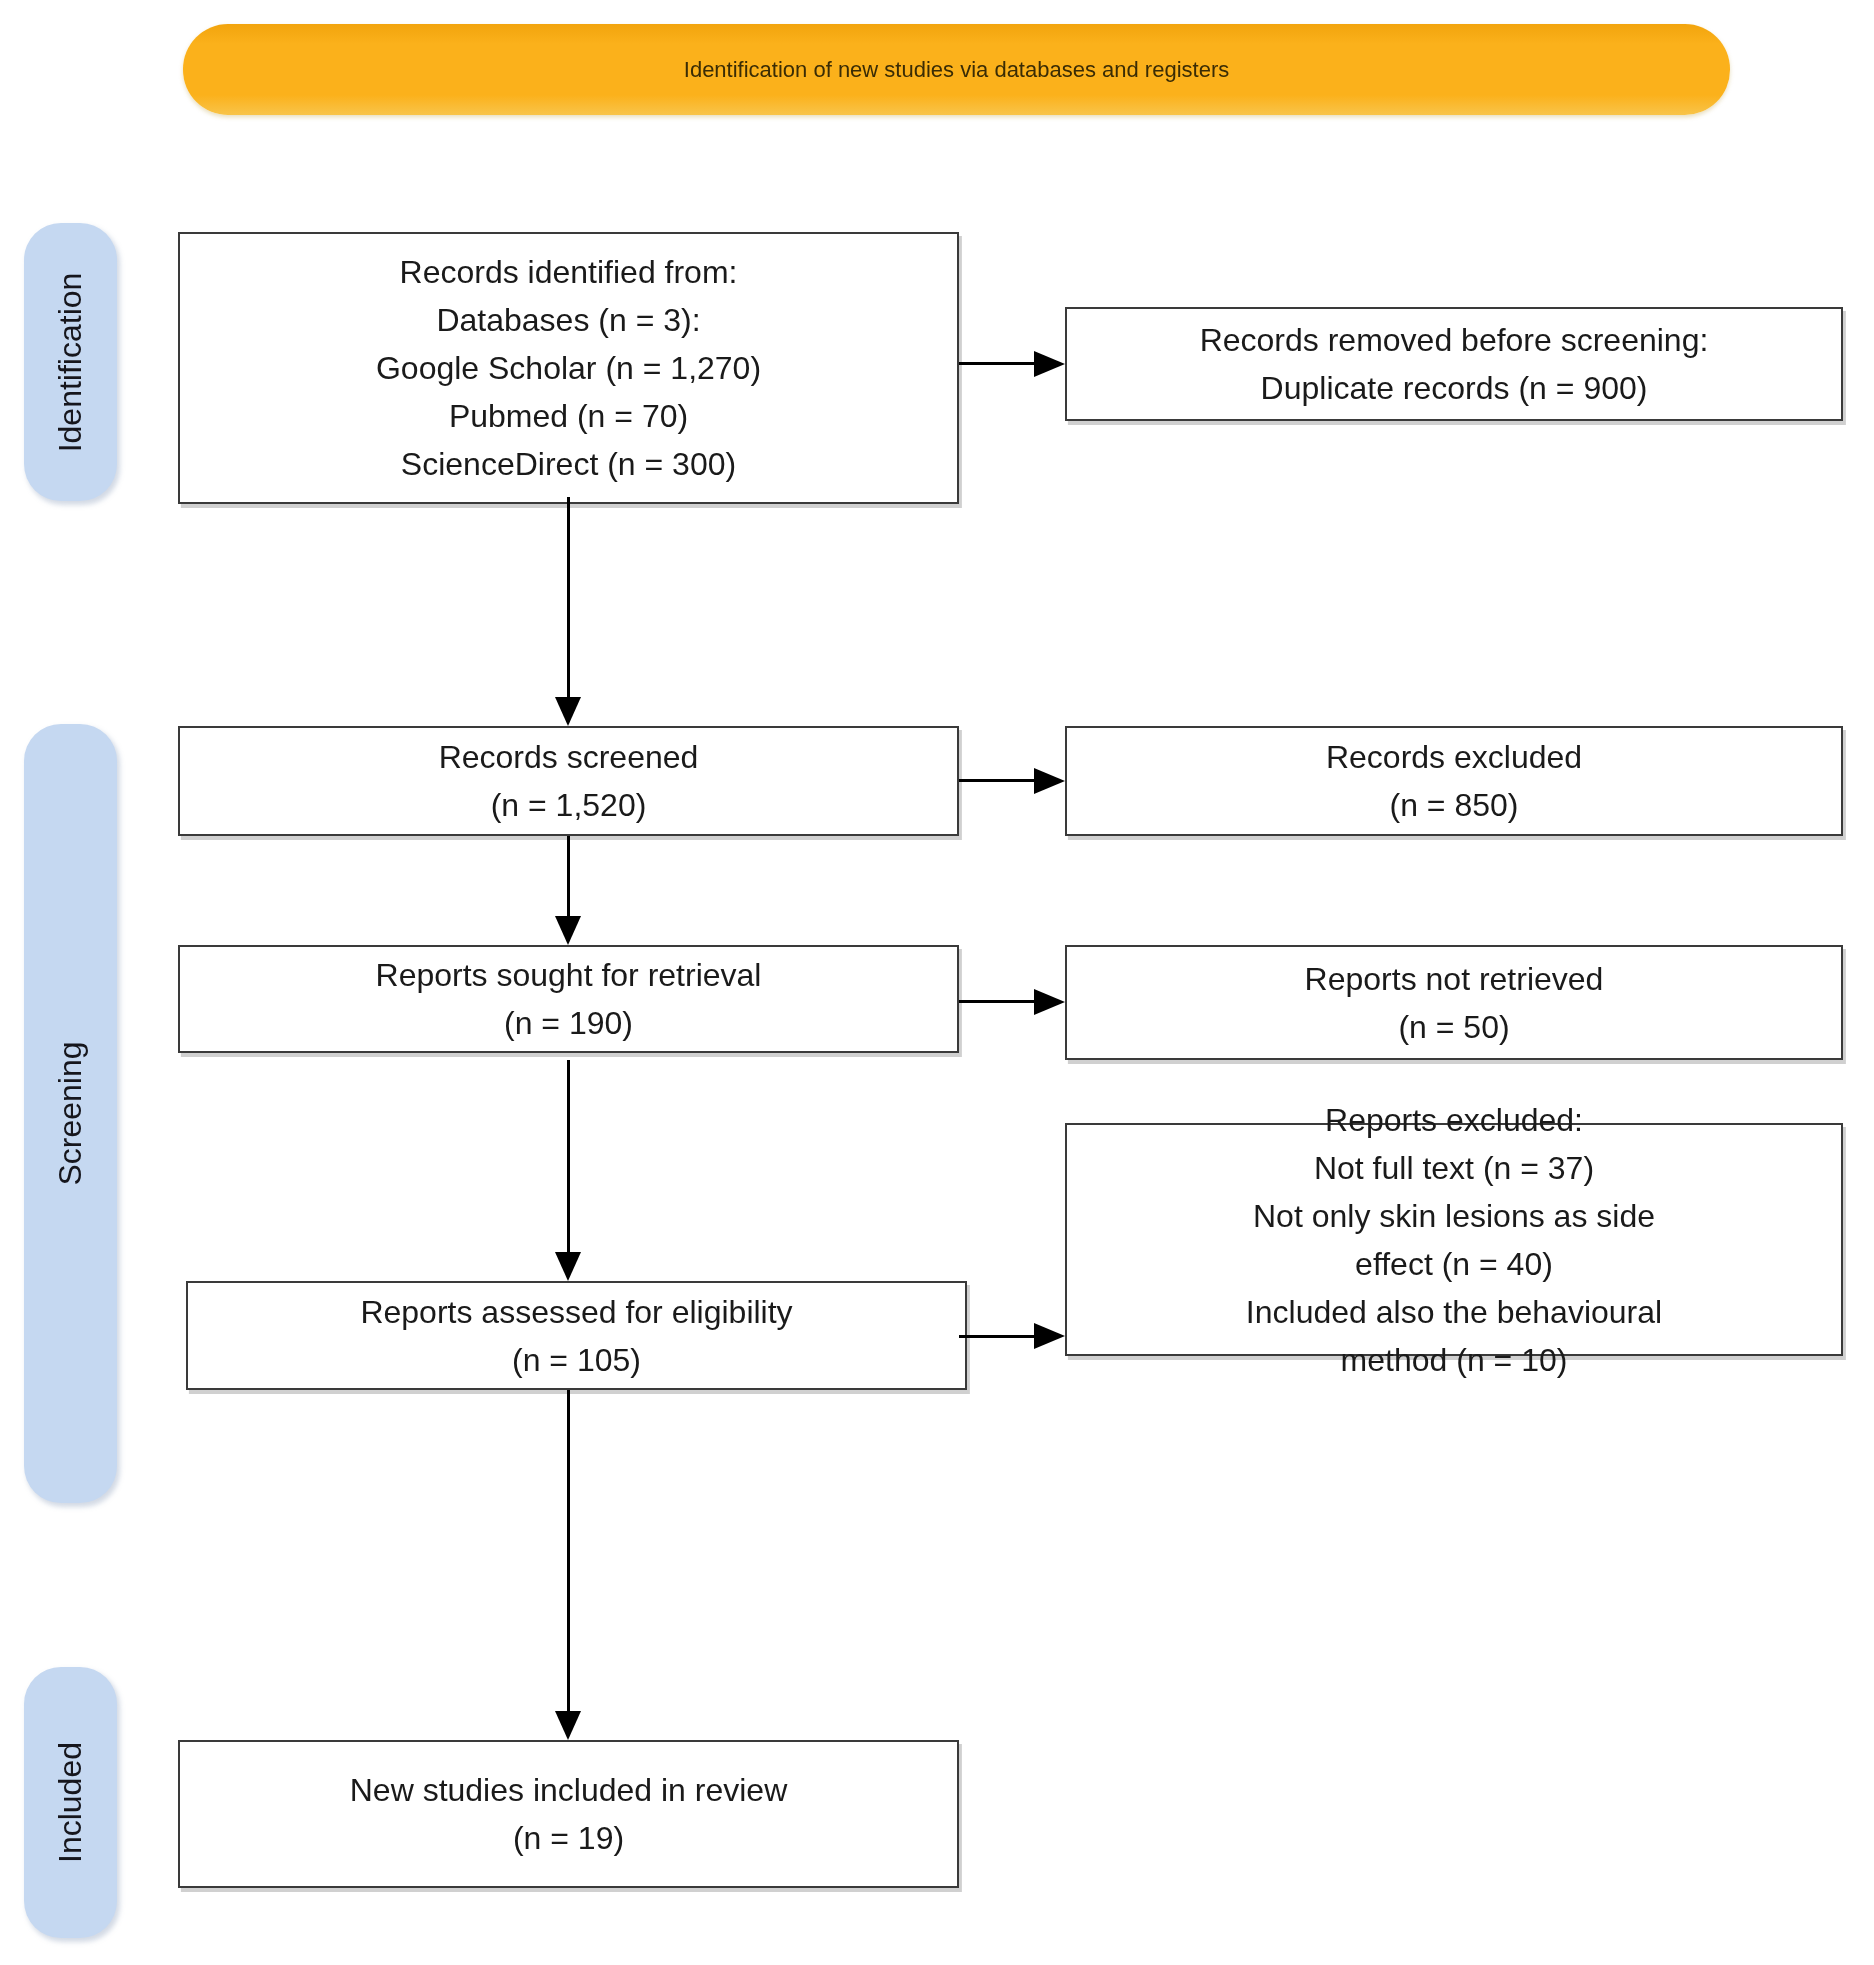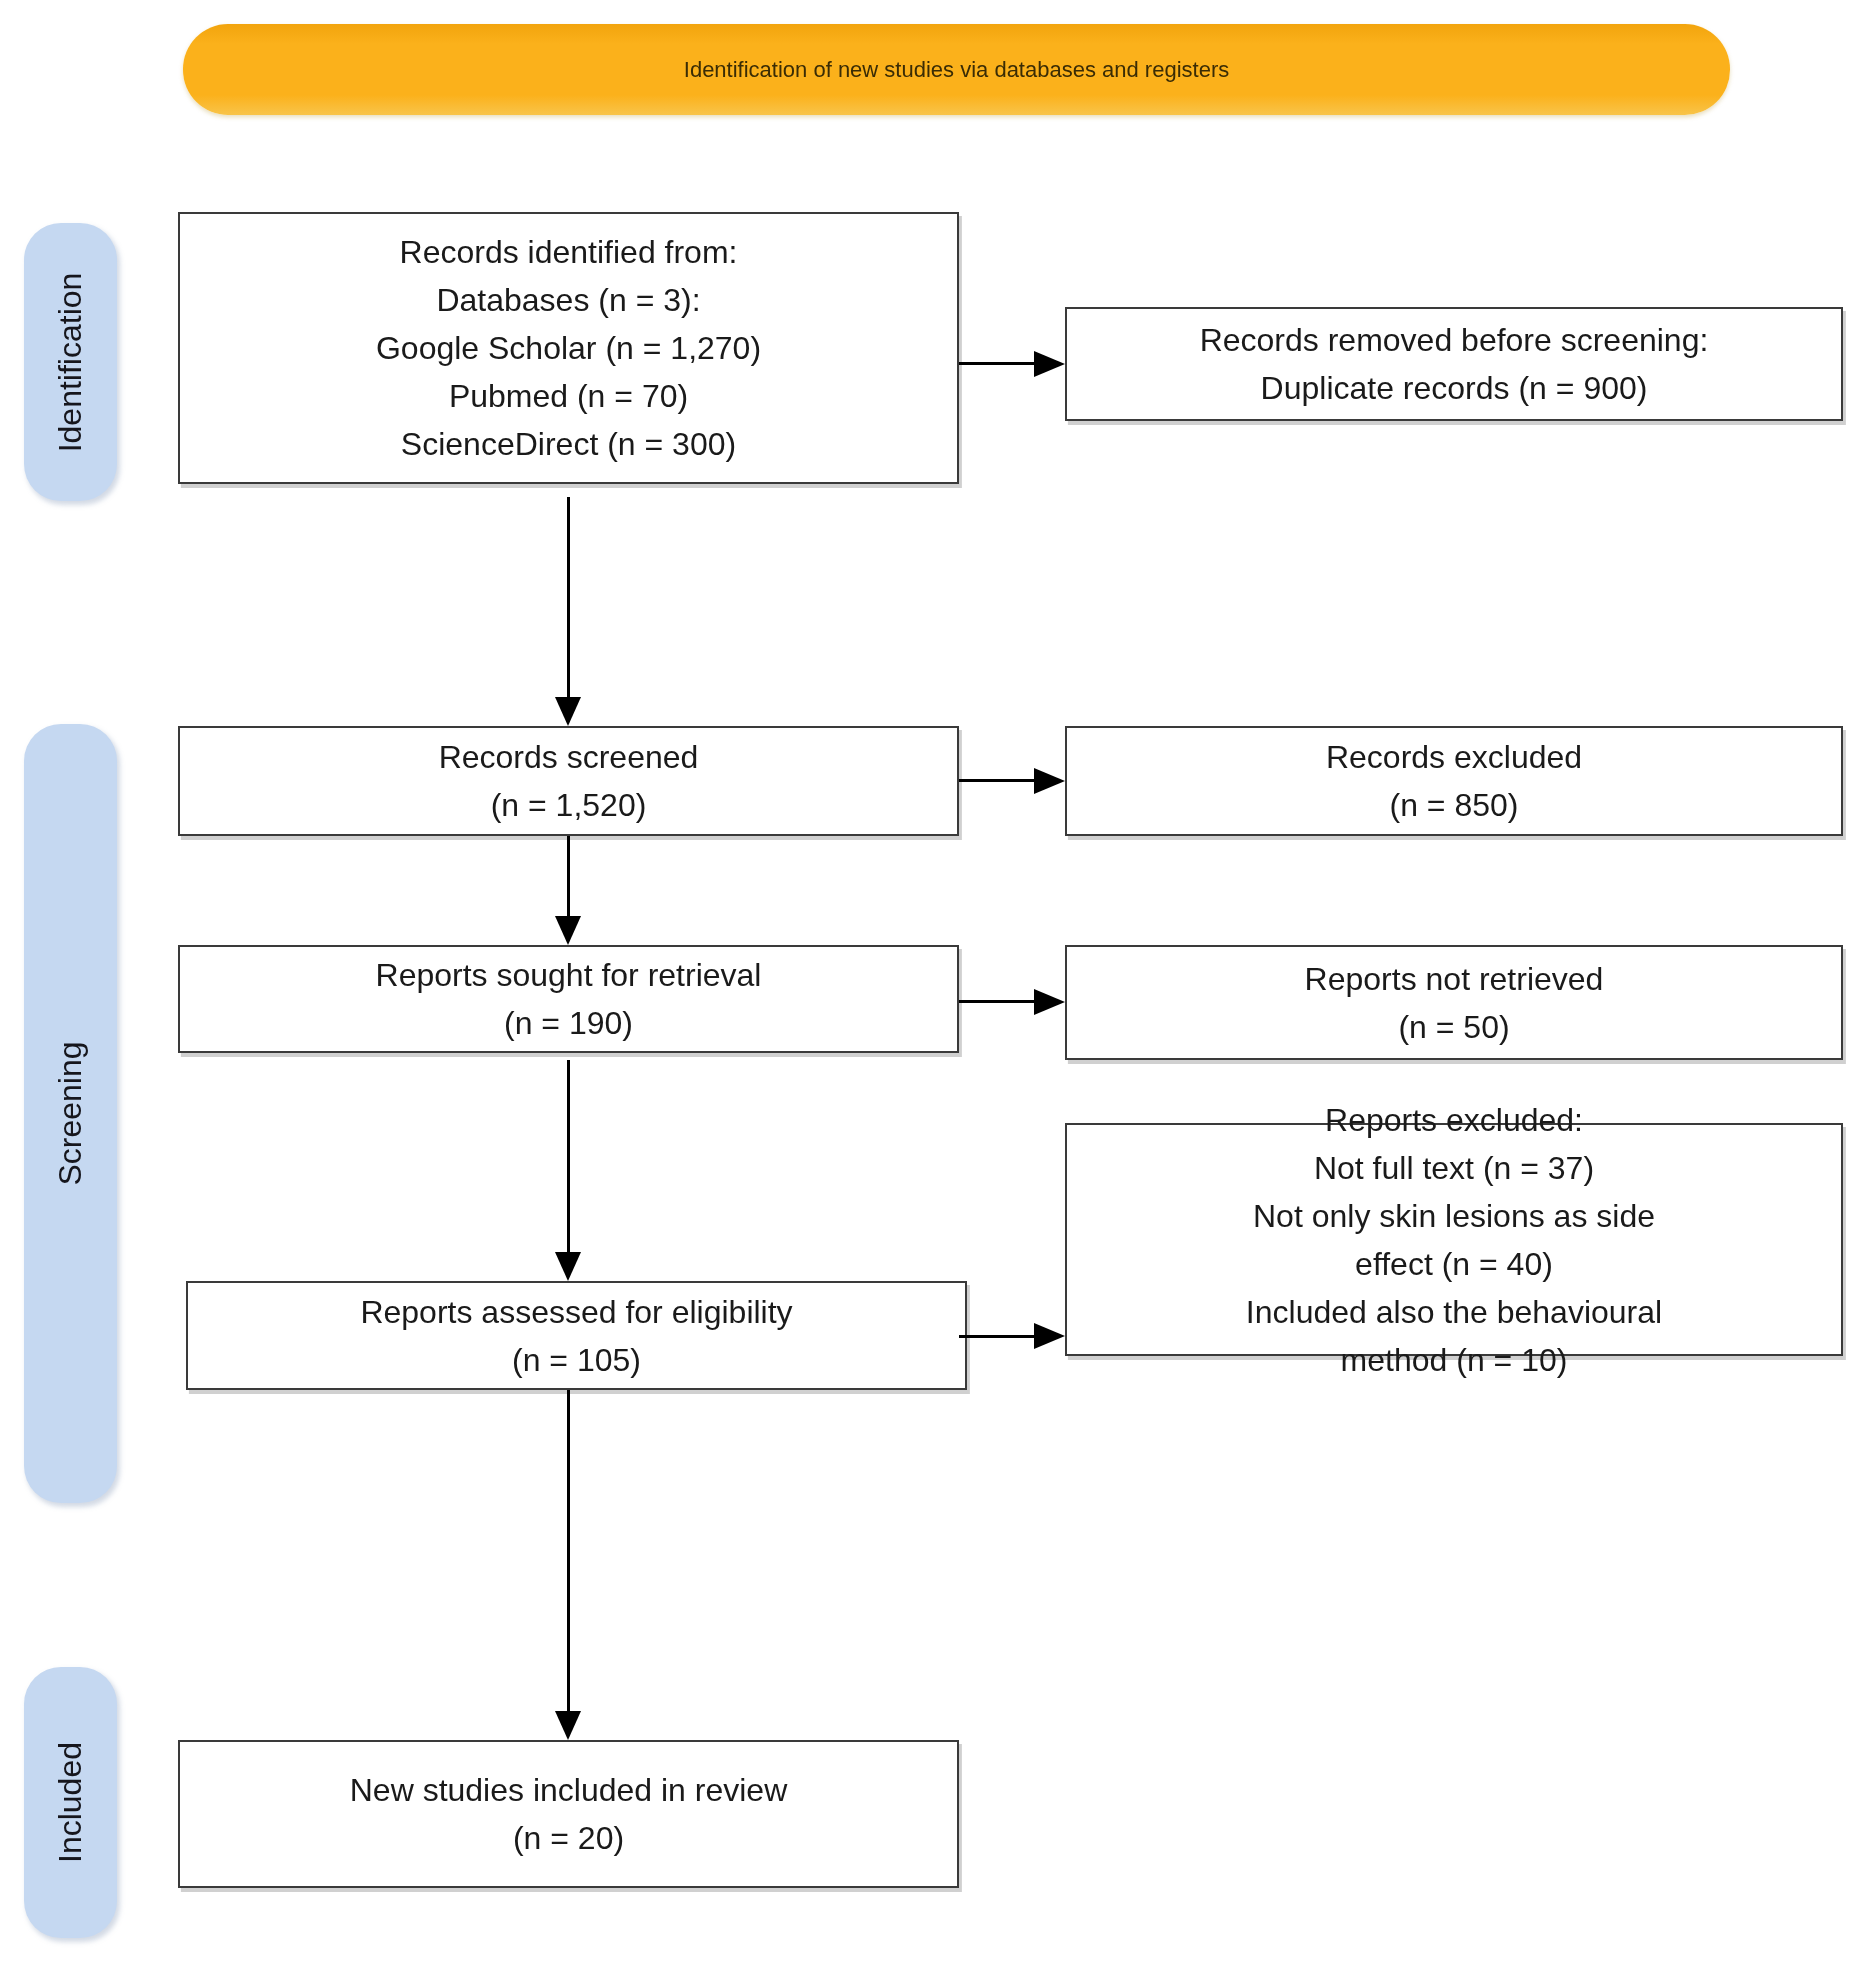--- a/index.html
+++ b/index.html
@@ -39,21 +39,21 @@
   
   .box{
     position:absolute;background:#ffffff;
     border:2.9px solid var(--box_border,#3a3a3a);
     box-shadow:2.9px 4px 0 rgba(150,150,150,0.45);
     display:flex;align-items:center;justify-content:center;
     box-sizing:border-box;
   }
   .box-left{left:178px;width:781px;}
   .box-right{left:1065px;width:778px;}
-  #box-records-identified{top:212px;height:272px;}
+  #box-records-identified{top:232px;height:272px;}
   #box-records-removed{top:307px;height:114px;}
   #box-records-screened{top:726px;height:110px;}
   #box-records-excluded{top:726px;height:110px;}
   #box-reports-sought{top:945px;height:108px;}
   #box-reports-not-retrieved{top:945px;height:115px;}
   #box-reports-assessed{top:1281px;height:109px;margin-left:8px;}
   #box-reports-excluded{top:1123px;height:233px;}
   #box-new-studies{top:1740px;height:148px;}
   .box-text{
     white-space:pre-line;text-align:center;
@@ -149,21 +149,21 @@
     <div class="box-text">Reports excluded:
 Not full text (n = 37)
 Not only skin lesions as side
 effect (n = 40)
 Included also the behavioural
 method (n = 10)</div>
   </div>
 
   <div class="box box-left" id="box-new-studies">
     <div class="box-text">New studies included in review
-(n = 20)</div>
+(n = 19)</div>
   </div>
 
   <div class="hline" id="line-identified-removed"></div>
   <div class="arrow-right" id="head-identified-removed"></div>
   <div class="hline" id="line-screened-excluded"></div>
   <div class="arrow-right" id="head-screened-excluded"></div>
   <div class="hline" id="line-sought-notretrieved"></div>
   <div class="arrow-right" id="head-sought-notretrieved"></div>
   <div class="hline" id="line-assessed-excluded"></div>
   <div class="arrow-right" id="head-assessed-excluded"></div>

